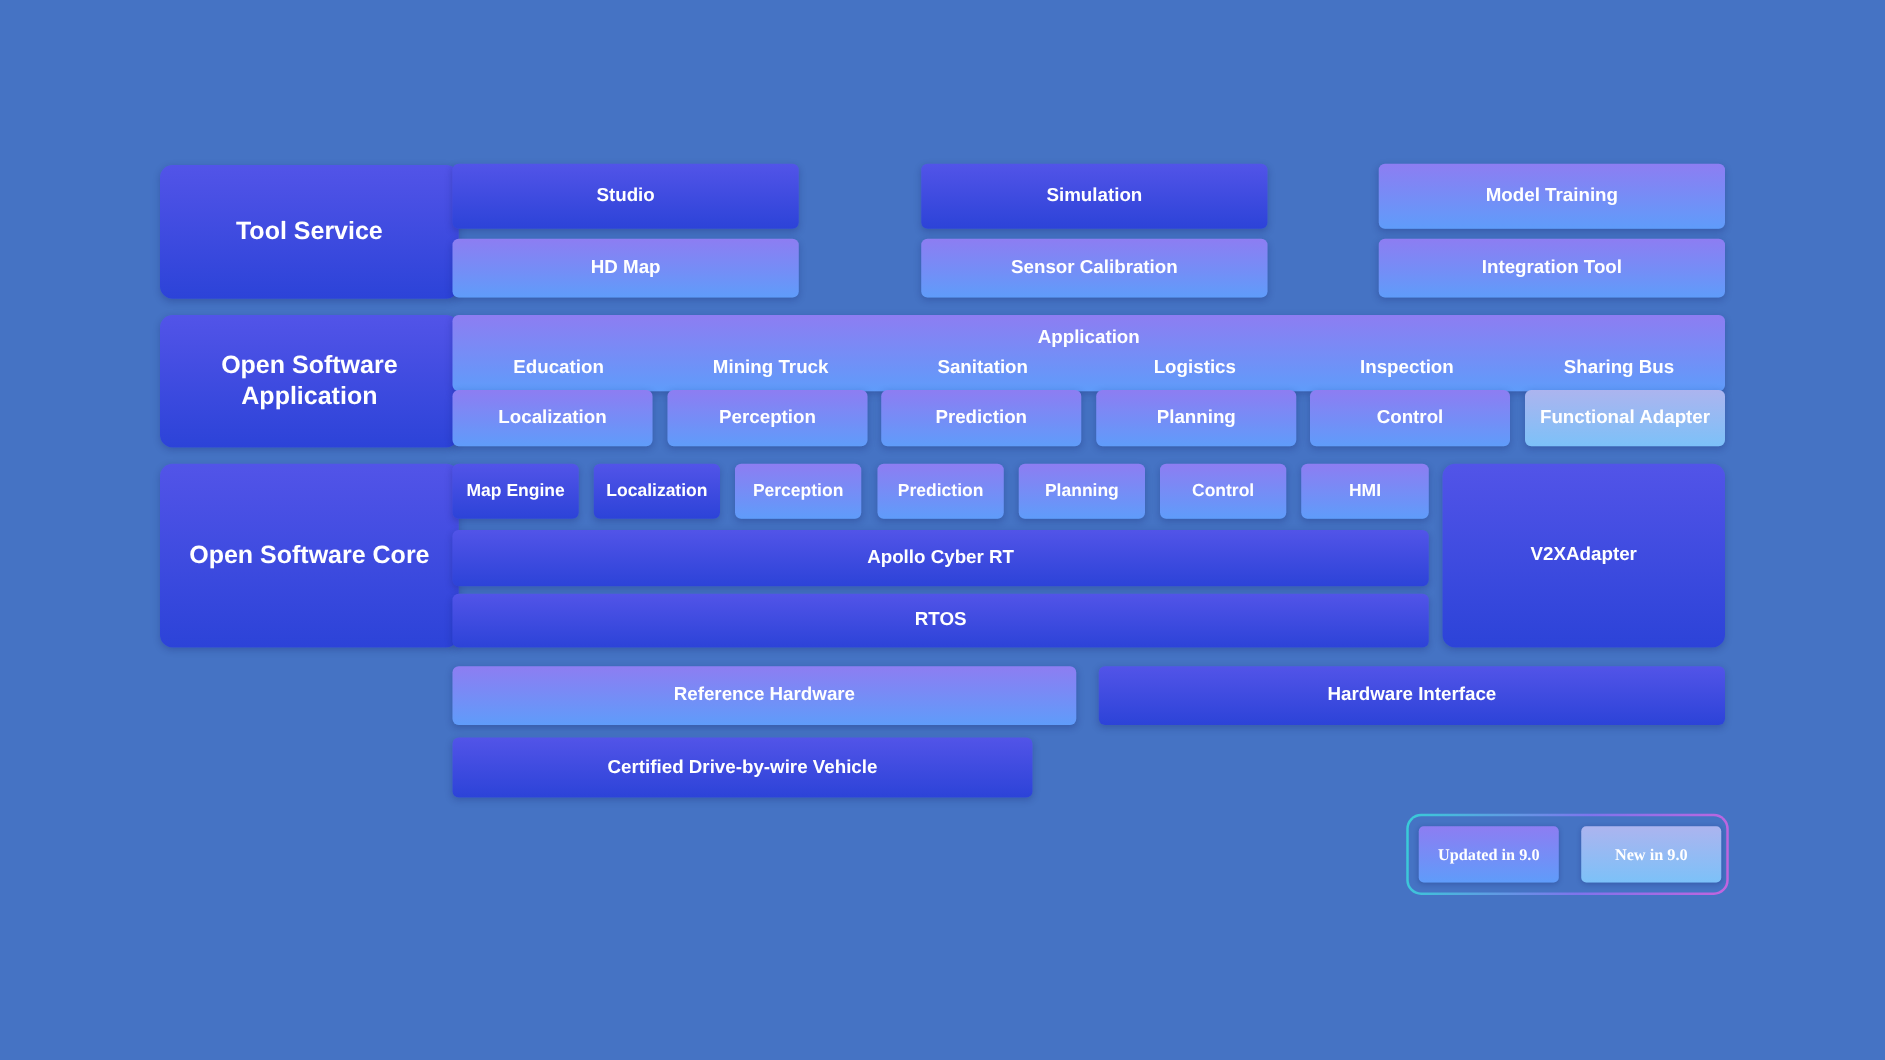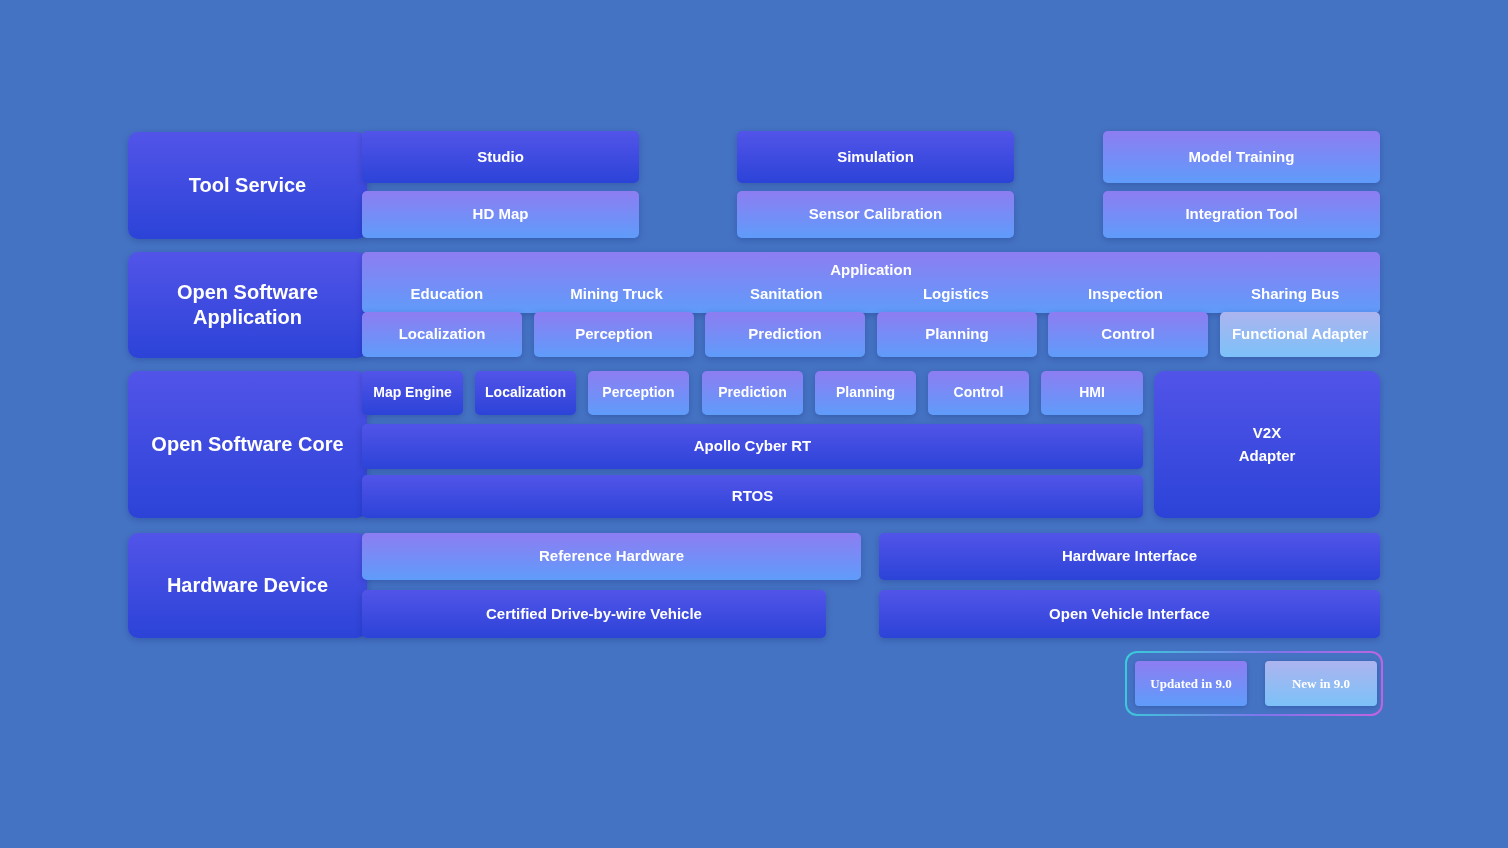--- a/index.html
+++ b/index.html
@@ -34,21 +34,21 @@
   }
   .dark{background:linear-gradient(180deg,#5254E8 0%,#2C43D8 100%);}
   .updated{background:linear-gradient(180deg,#8D7DF2 0%,#5F9CFA 100%);}
   .new{background:linear-gradient(180deg,#ACB4EF 0%,#7CC1F8 100%);}
   .cat{
     border-radius:10px;
     font-size:20px;
     padding:0 14px;
   }
   .small{font-size:14px;}
-  .v2x{border-radius:10px;flex-direction:column;line-height:1.5;}
+  .v2x{border-radius:10px;flex-direction:row;line-height:1.5;}
   .app-header{
     flex-direction:column;
     justify-content:space-evenly;
     padding:3px 0;
   }
   .app-title{font-size:15px;font-weight:700;}
   .app-domains{
     display:flex;
     width:100%;
   }
@@ -88,21 +88,20 @@
   .chip-new{left:138px;}
 </style>
 </head>
 <body>
 
 <div class="stage">
 
   <div class="box dark cat" style="left:128px;top:132px;width:211px;height:107px">Tool Service</div>
   <div class="box dark cat" style="left:128px;top:252px;width:211px;height:106px">Open Software Application</div>
   <div class="box dark cat" style="left:128px;top:371px;width:211px;height:147px">Open Software Core</div>
-  <div class="box dark cat" style="left:128px;top:533px;width:211px;height:105px">Hardware Device</div>
 
   <div class="box dark" style="left:362px;top:131px;width:277px;height:52px">Studio</div>
   <div class="box dark" style="left:737px;top:131px;width:277px;height:52px">Simulation</div>
   <div class="box updated" style="left:1103px;top:131px;width:277px;height:52px">Model Training</div>
 
   <div class="box updated" style="left:362px;top:191px;width:277px;height:47px">HD Map</div>
   <div class="box updated" style="left:737px;top:191px;width:277px;height:47px">Sensor Calibration</div>
   <div class="box updated" style="left:1103px;top:191px;width:277px;height:47px">Integration Tool</div>
 
   <div class="box updated app-header" style="left:362px;top:252px;width:1018px;height:55px">
@@ -136,21 +135,20 @@
   <div class="box dark" style="left:362px;top:475px;width:781px;height:43px">RTOS</div>
 
   <div class="box dark v2x" style="left:1154px;top:371px;width:226px;height:147px">
     <span>V2X</span>
     <span>Adapter</span>
   </div>
 
   <div class="box updated" style="left:362px;top:533px;width:499px;height:47px">Reference Hardware</div>
   <div class="box dark" style="left:879px;top:533px;width:501px;height:47px">Hardware Interface</div>
   <div class="box dark" style="left:362px;top:590px;width:464px;height:48px">Certified Drive-by-wire Vehicle</div>
-  <div class="box dark" style="left:879px;top:590px;width:501px;height:48px">Open Vehicle Interface</div>
 
   <div class="legend-frame">
     <div class="legend-inner">
       <div class="chip updated chip-updated">Updated in 9.0</div>
       <div class="chip new chip-new">New in 9.0</div>
     </div>
   </div>
 
 </div>
 

